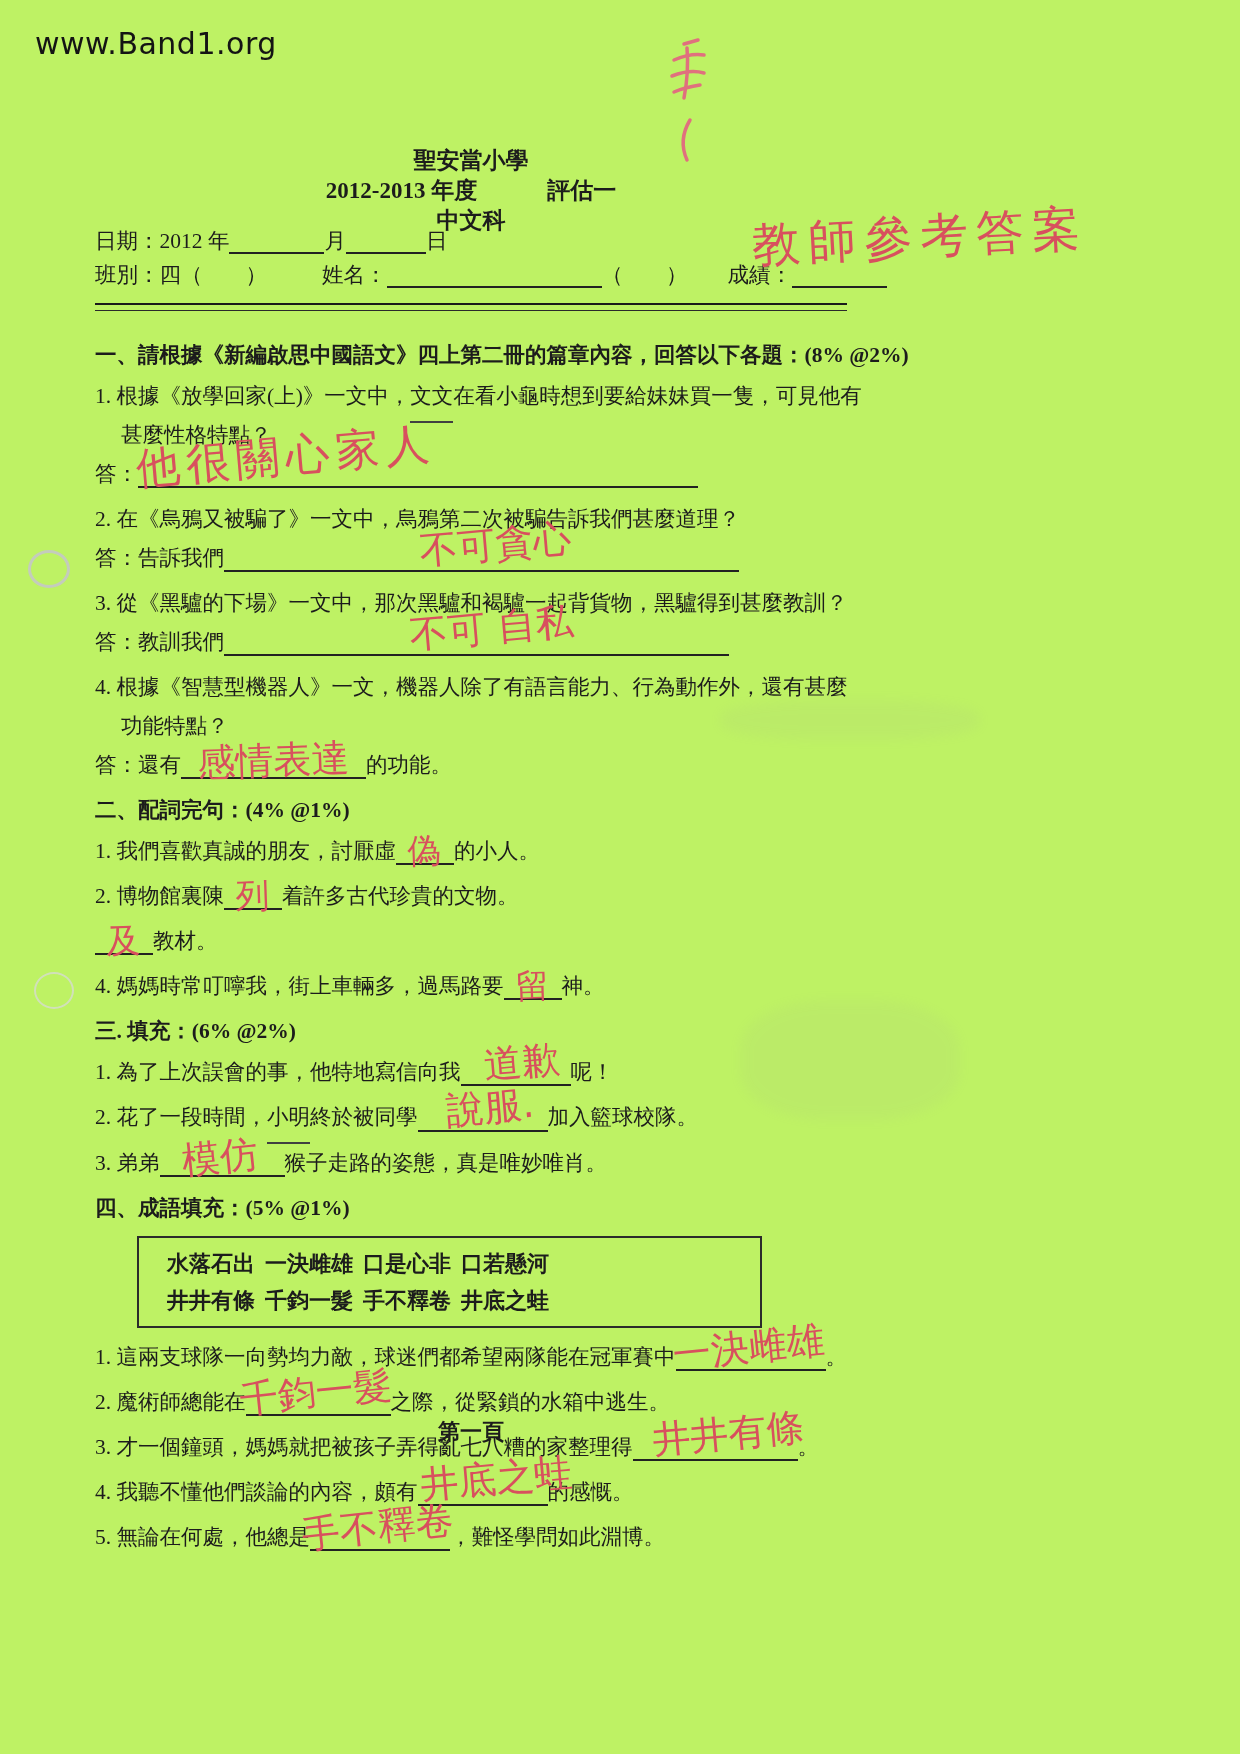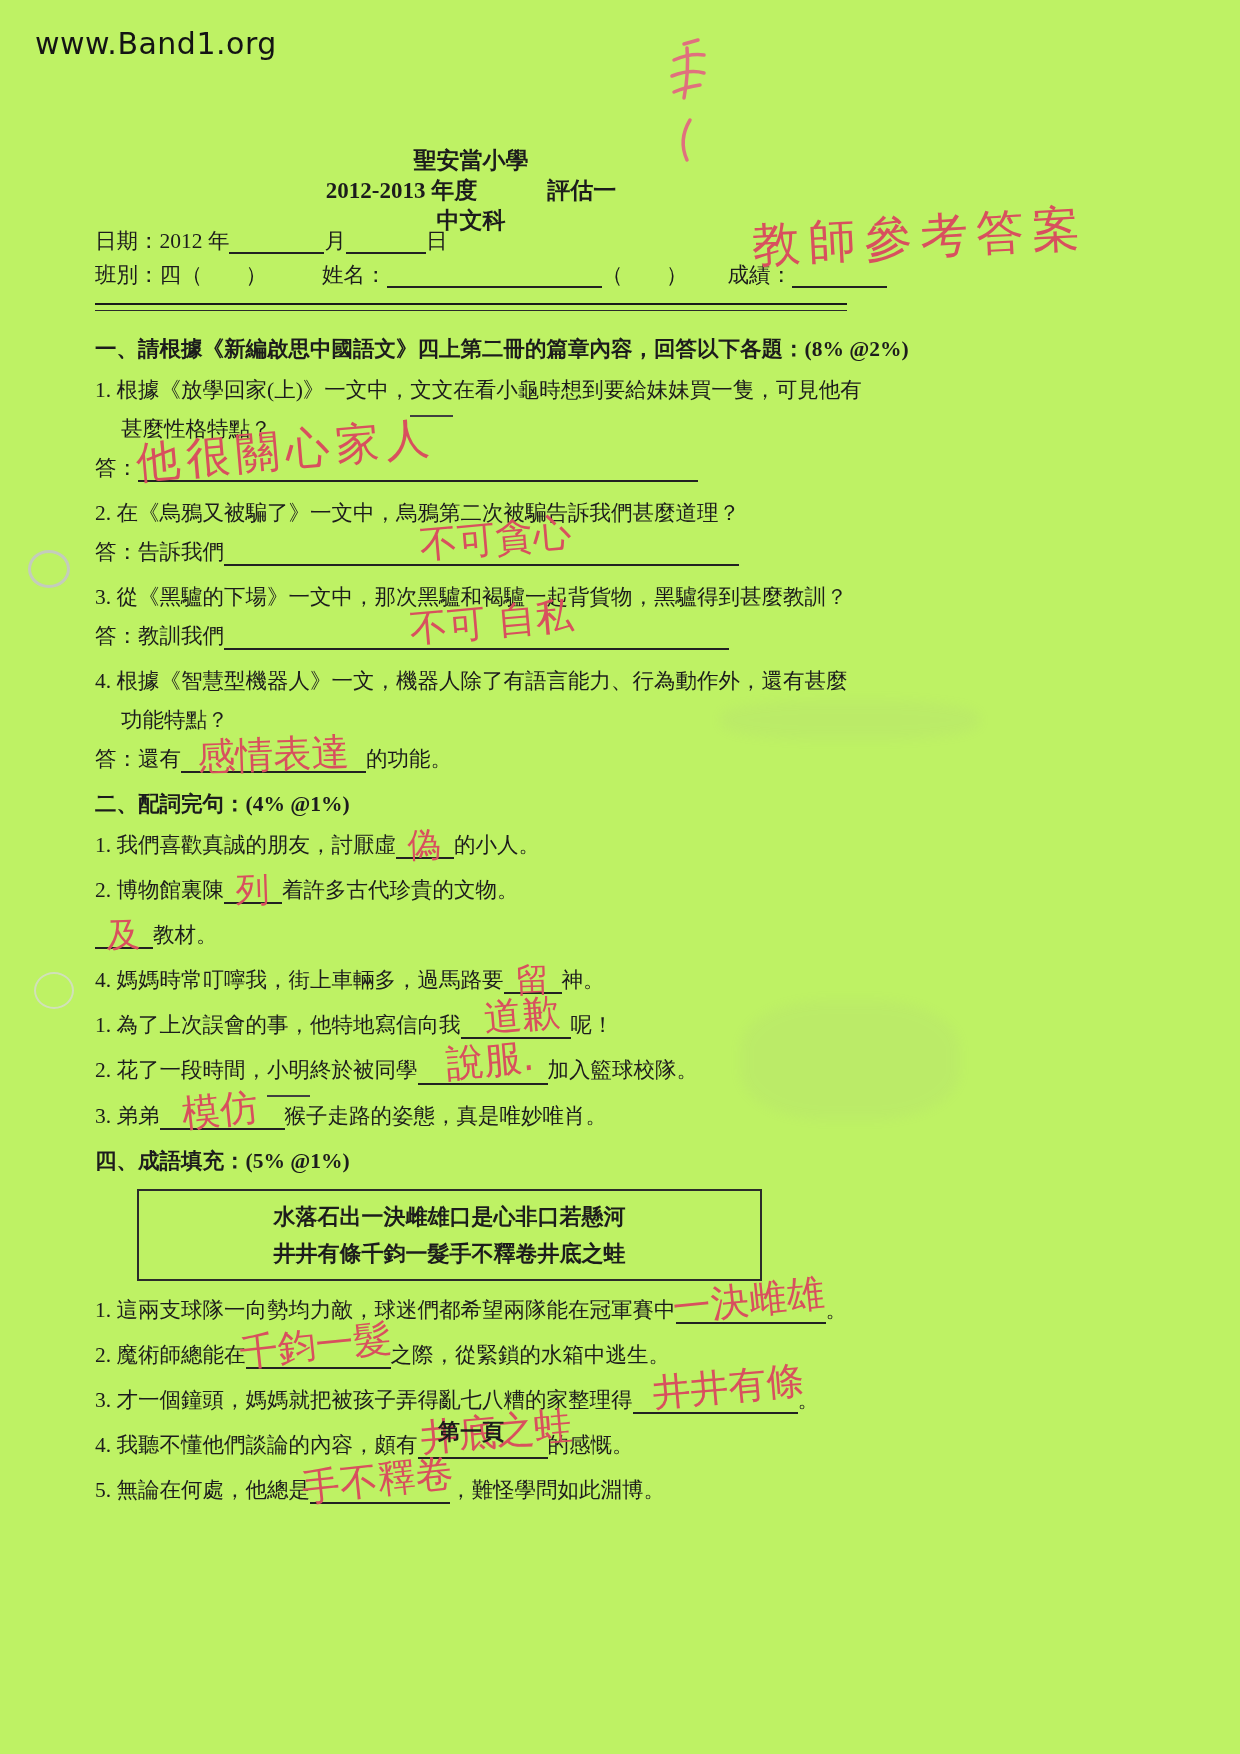--- a/index.html
+++ b/index.html
@@ -79,31 +79,31 @@
     position:absolute;top:303px;left:95px;width:752px;height:5px;
     border-top:2.5px solid #1a1a1a;border-bottom:1.5px solid #2a2a2a;
   }
 
   .bodytext{
     position:absolute;top:324px;left:95px;width:775px;
     font-size:21.5px;line-height:27px;
   }
   .line{margin-bottom:12px;min-height:27px;white-space:nowrap;}
   .cont{padding-left:26px;}
-  .sec{font-weight:bold;margin-top:12px;margin-bottom:14px;}
+  .sec{font-weight:bold;margin-top:18px;margin-bottom:14px;}
   .mb-lg{margin-bottom:18px;}
   .uword{border-bottom:2px solid #404040;padding-bottom:13px;}
 
   .wordbank{
     border:2.5px solid #2b2b2b;
     width:565px;margin:4px 0 16px 42px;
     padding:12px 28px 10px 28px;
     font-weight:bold;font-size:22px;
   }
-  .wb-row{display:flex;justify-content:center;margin-bottom:10px;}
+  .wb-row{display:flex;justify-content:flex-start;margin-bottom:10px;gap:10px;}
   .wb-row:last-child{margin-bottom:2px;}
 
   .footer{
     position:absolute;top:1392px;left:95px;width:752px;
     text-align:center;font-size:22px;font-weight:600;margin-top:25px;
   }
 </style>
 </head>
 <body>
 
@@ -184,20 +184,21 @@
     <div class="line mb-lg">
       <span>2.  博物館裏陳</span><span class="blank w58"><span class="ans a34">列</span></span><span>着許多古代珍貴的文物。</span>
     </div>
     <div class="line mb-lg">
       <span class="blank w58"><span class="ans a34">及</span></span><span>教材。</span>
     </div>
     <div class="line mb-lg">
       <span>4.  媽媽時常叮嚀我，街上車輛多，過馬路要</span><span class="blank w58"><span class="ans a34">留</span></span><span>神。</span>
     </div>
 
+    <div class="line sec">三. 填充：(6% @2%)</div>
 
     <div class="line mb-lg">
       <span>1.  為了上次誤會的事，他特地寫信向我</span><span class="blank w110"><span class="ans a38 t-up2">道歉</span></span><span>呢！</span>
     </div>
     <div class="line mb-lg">
       <span>2.  花了一段時間，</span><span class="uword">小明</span><span>終於被同學</span><span class="blank w130"><span class="ans a38 t-up2">說服.</span></span><span>加入籃球校隊。</span>
     </div>
     <div class="line mb-lg">
       <span>3.  弟弟</span><span class="blank w125"><span class="ans a38 t-up">模仿</span></span><span>猴子走路的姿態，真是唯妙唯肖。</span>
     </div>

